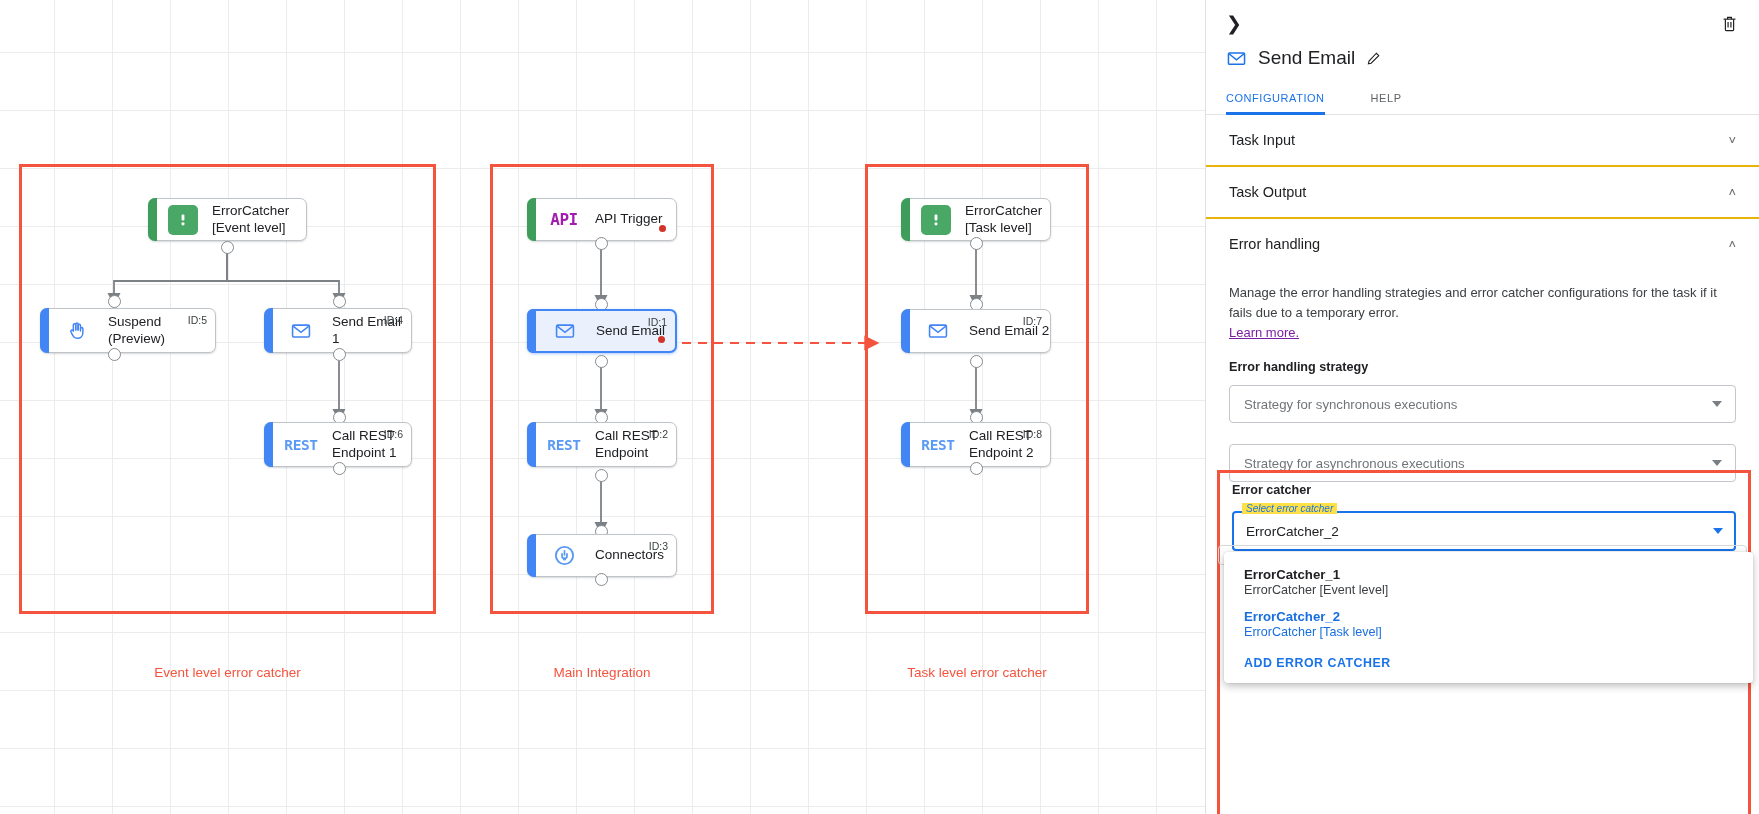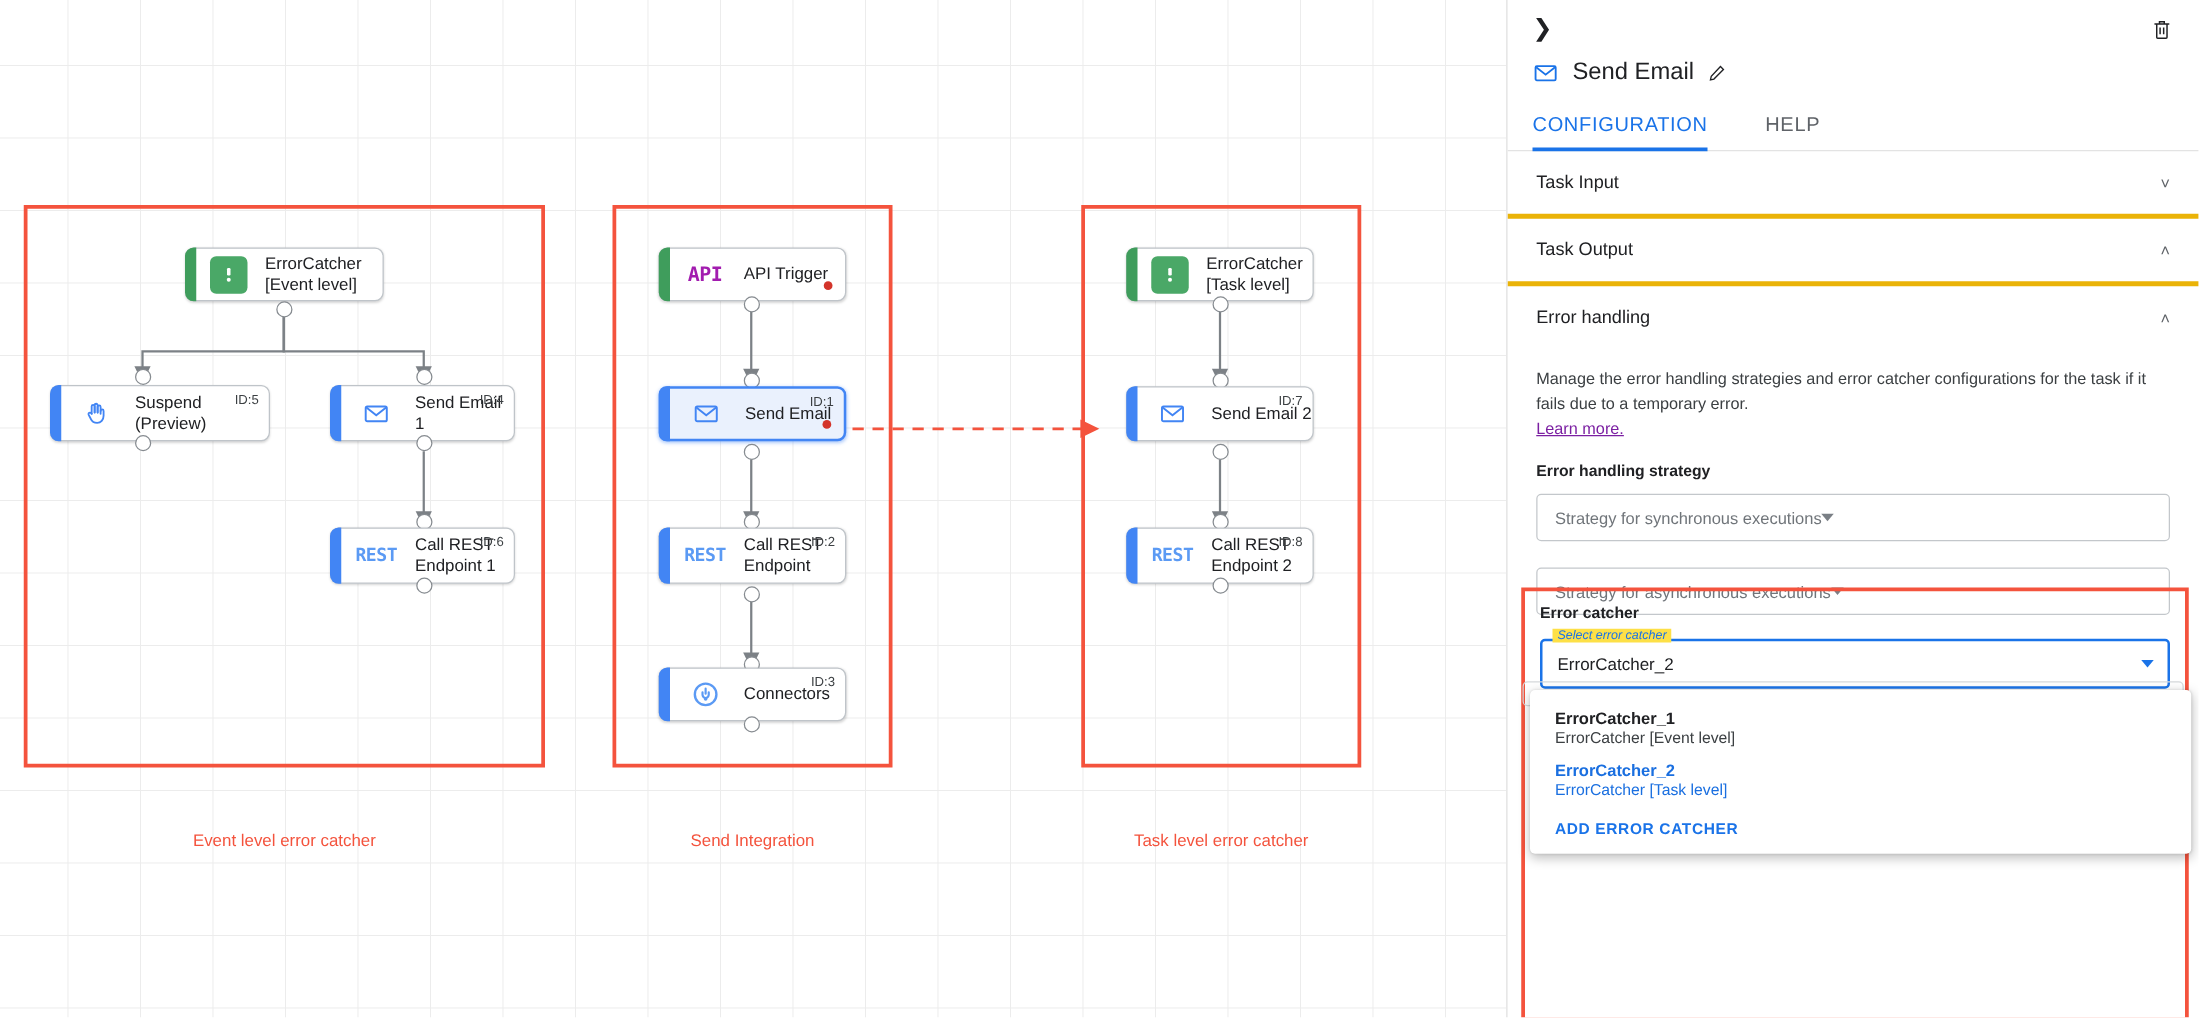--- a/index.html
+++ b/index.html
@@ -135,52 +135,52 @@
   .pt-title .tname { font-size: 19px; color:#202124; }
   .mail-ico svg { display:block; }
   .pencil { width:15px; height:15px; }
 
   .tabs {
     display:flex; gap:0; margin-top: 17px;
     border-bottom: 1px solid #e3e3e3;
     padding-left: 20px;
   }
   .tab {
-    font-size: 16px; letter-spacing:.55px;
+    font-size: 11px; letter-spacing:.55px;
     padding: 6px 18px 10px 0px;
     margin-right: 28px;
     color: #5f6368; cursor:pointer;
     position: relative;
   }
   .tab.active { color:#1a73e8; }
   .tab.active::after {
     content:""; position:absolute; left:0; right:18px; bottom:-1px;
     height:3px; background:#1a73e8;
   }
 
   .sect {
     display:flex; align-items:center; justify-content:space-between;
     padding: 17px 23px 17px 23px;
-    border-bottom: 4px solid #eab308;
+    border-bottom: 2px solid #eab308;
     cursor:pointer;
   }
   .sect .stitle { font-size: 14.5px; color:#202124; }
   .caret { color:#5f6368; font-size: 13px; line-height:1; }
 
   .body-pad { padding: 14px 23px 0 23px; }
   .desc { font-size: 13px; line-height: 1.55; color:#3c4043; }
   .learn { color:#7b1fa2; text-decoration: underline; display:inline-block; margin-top:2px; }
   .field-label { font-size: 12.6px; font-weight:bold; color:#202124; margin-top: 20px; }
 
   .select-box {
     margin-top: 11px;
     height: 38px;
     border: 1px solid #c3c7cb;
     border-radius: 4px;
-    display:flex; align-items:center; 
+    display:flex; align-items:center; justify-content:space-between;
     padding: 0 13px 0 14px;
     color:#70757a; font-size:13.2px;
     background:#fff; cursor:pointer;
   }
   .tri-down {
     width:0;height:0;border-left:5px solid transparent;border-right:5px solid transparent;
     border-top:6px solid #7a7f85;
   }
   .tri-down.blue { border-top-color:#1a73e8; }
 
@@ -262,21 +262,21 @@
       <path d="M976,360 L976,416" stroke="#7c8186" stroke-width="1.8" fill="none" marker-end="url(#arrow)"></path>
 
       <path d="M682,343 L872,343" stroke="#f4533d" stroke-width="2.2" fill="none" stroke-dasharray="9,7" marker-end="url(#arrowred)"></path>
     </svg>
 
     <div class="group-frame" style="left:19px; top:164px; width:417px; height:450px;"></div>
     <div class="group-frame" style="left:490px; top:164px; width:224px; height:450px;"></div>
     <div class="group-frame" style="left:865px; top:164px; width:224px; height:450px;"></div>
 
     <div class="group-caption" style="left:19px; top:665px; width:417px;">Event level error catcher</div>
-    <div class="group-caption" style="left:490px; top:665px; width:224px;">Send Integration</div>
+    <div class="group-caption" style="left:490px; top:665px; width:224px;">Main Integration</div>
     <div class="group-caption" style="left:865px; top:665px; width:224px;">Task level error catcher</div>
 
     <div class="node green" style="left:148px; top:198px; width:159px; height:43px;">
       <div class="accent"></div>
       <div class="ico sq">
         <svg width="16" height="16" viewBox="0 0 16 16">
             <rect x="6.6" y="2.4" width="2.8" height="6" rx="1" fill="#fff"></rect>
             <circle cx="8" cy="11.8" r="1.6" fill="#fff"></circle>
           </svg>
       </div>

